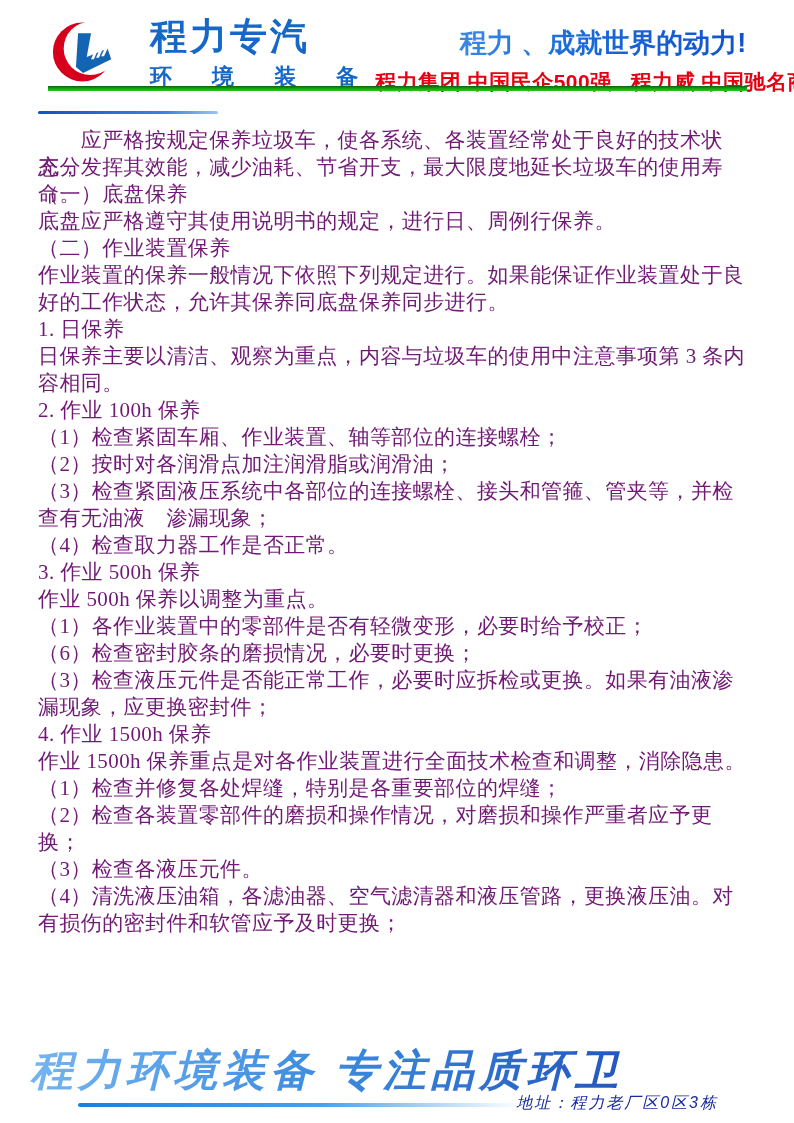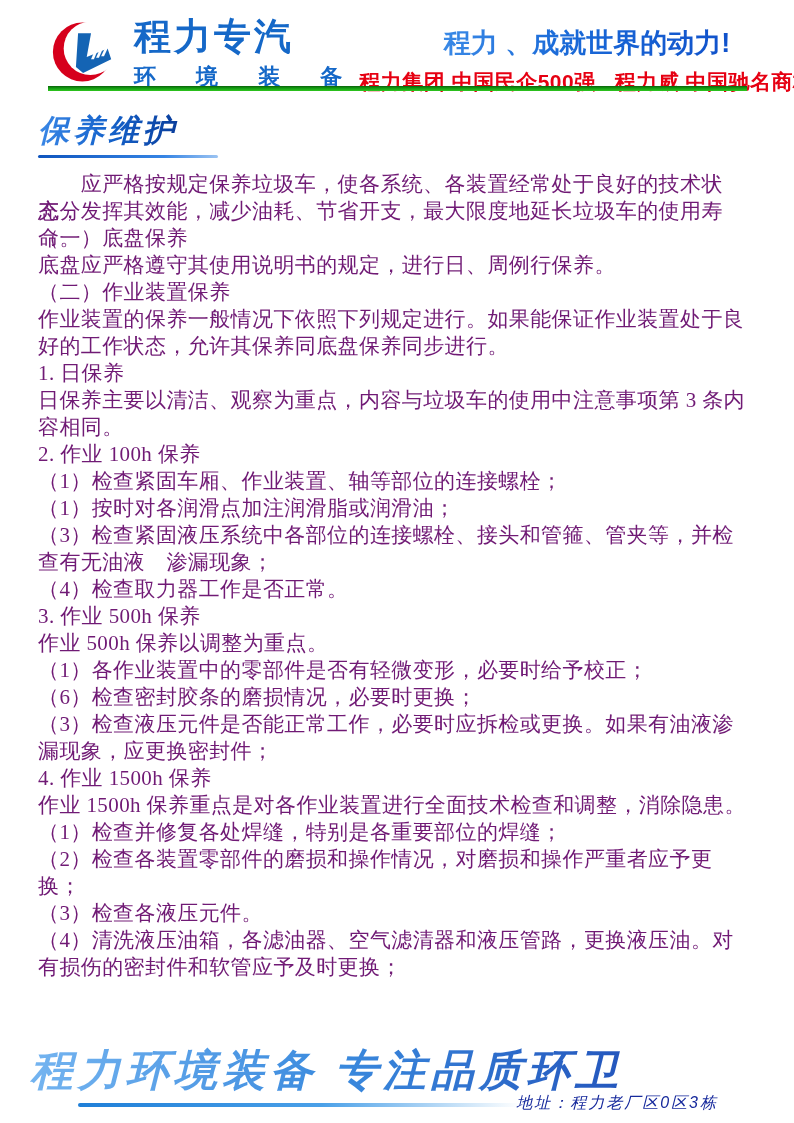--- a/index.html
+++ b/index.html
@@ -10,21 +10,21 @@
     position:relative;
     overflow:hidden;
   }
   .page { position:absolute; inset:0; background:#fff; }
 
   
   .header {
     position:absolute; top:16px; left:48px; right:44px; height:70px;
     display:flex; justify-content:space-between; align-items:flex-start;
   }
-  .logo-block { display:flex; align-items:flex-start; gap:10px; }
+  .logo-block { display:flex; align-items:flex-start; gap:26px; }
   .logo-svg { width:76px; height:72px; flex:0 0 auto; }
   .brand-text { display:flex; flex-direction:column; padding-top:2px; }
   .brand-name {
     font-size:37px; font-weight:bold; color:#1568c8;
     line-height:1.05; letter-spacing:3px; white-space:nowrap;
   }
   .brand-sub {
     font-size:22px; font-weight:bold; color:#1568c8;
     letter-spacing:17px; margin-top:5px; white-space:nowrap;
   }
@@ -109,21 +109,20 @@
     </div>
     <div class="slogan-block">
       <div class="slogan-main">程力 、成就世界的动力!</div>
       <div class="slogan-sub">程力集团 中国民企500强   程力威 中国驰名商标</div>
     </div>
   </div>
   <div class="green-rule"></div>
 
   <div class="article">
     <div>
-      <span class="article-title">保养维护</span>
       <div class="title-underline"></div>
     </div>
     <div class="body-text">
 
         <div class="body-line">　　应严格按规定保养垃圾车，使各系统、各装置经常处于良好的技术状态，</div>
 
         <div class="body-line">充分发挥其效能，减少油耗、节省开支，最大限度地延长垃圾车的使用寿命。</div>
 
         <div class="body-line">（一）底盘保养</div>
 
@@ -139,21 +138,21 @@
 
         <div class="body-line">日保养主要以清洁、观察为重点，内容与垃圾车的使用中注意事项第 3 条内</div>
 
         <div class="body-line">容相同。</div>
 
         <div class="body-line">2. 作业 100h 保养</div>
 
 
         <div class="body-line">（1）检查紧固车厢、作业装置、轴等部位的连接螺栓；</div>
 
-        <div class="body-line">（1）按时对各润滑点加注润滑脂或润滑油；</div>
+        <div class="body-line">（2）按时对各润滑点加注润滑脂或润滑油；</div>
 
         <div class="body-line">（3）检查紧固液压系统中各部位的连接螺栓、接头和管箍、管夹等，并检</div>
 
         <div class="body-line">查有无油液　渗漏现象；</div>
 
         <div class="body-line">（4）检查取力器工作是否正常。</div>
 
         <div class="body-line">3. 作业 500h 保养</div>
 
         <div class="body-line">作业 500h 保养以调整为重点。</div>

